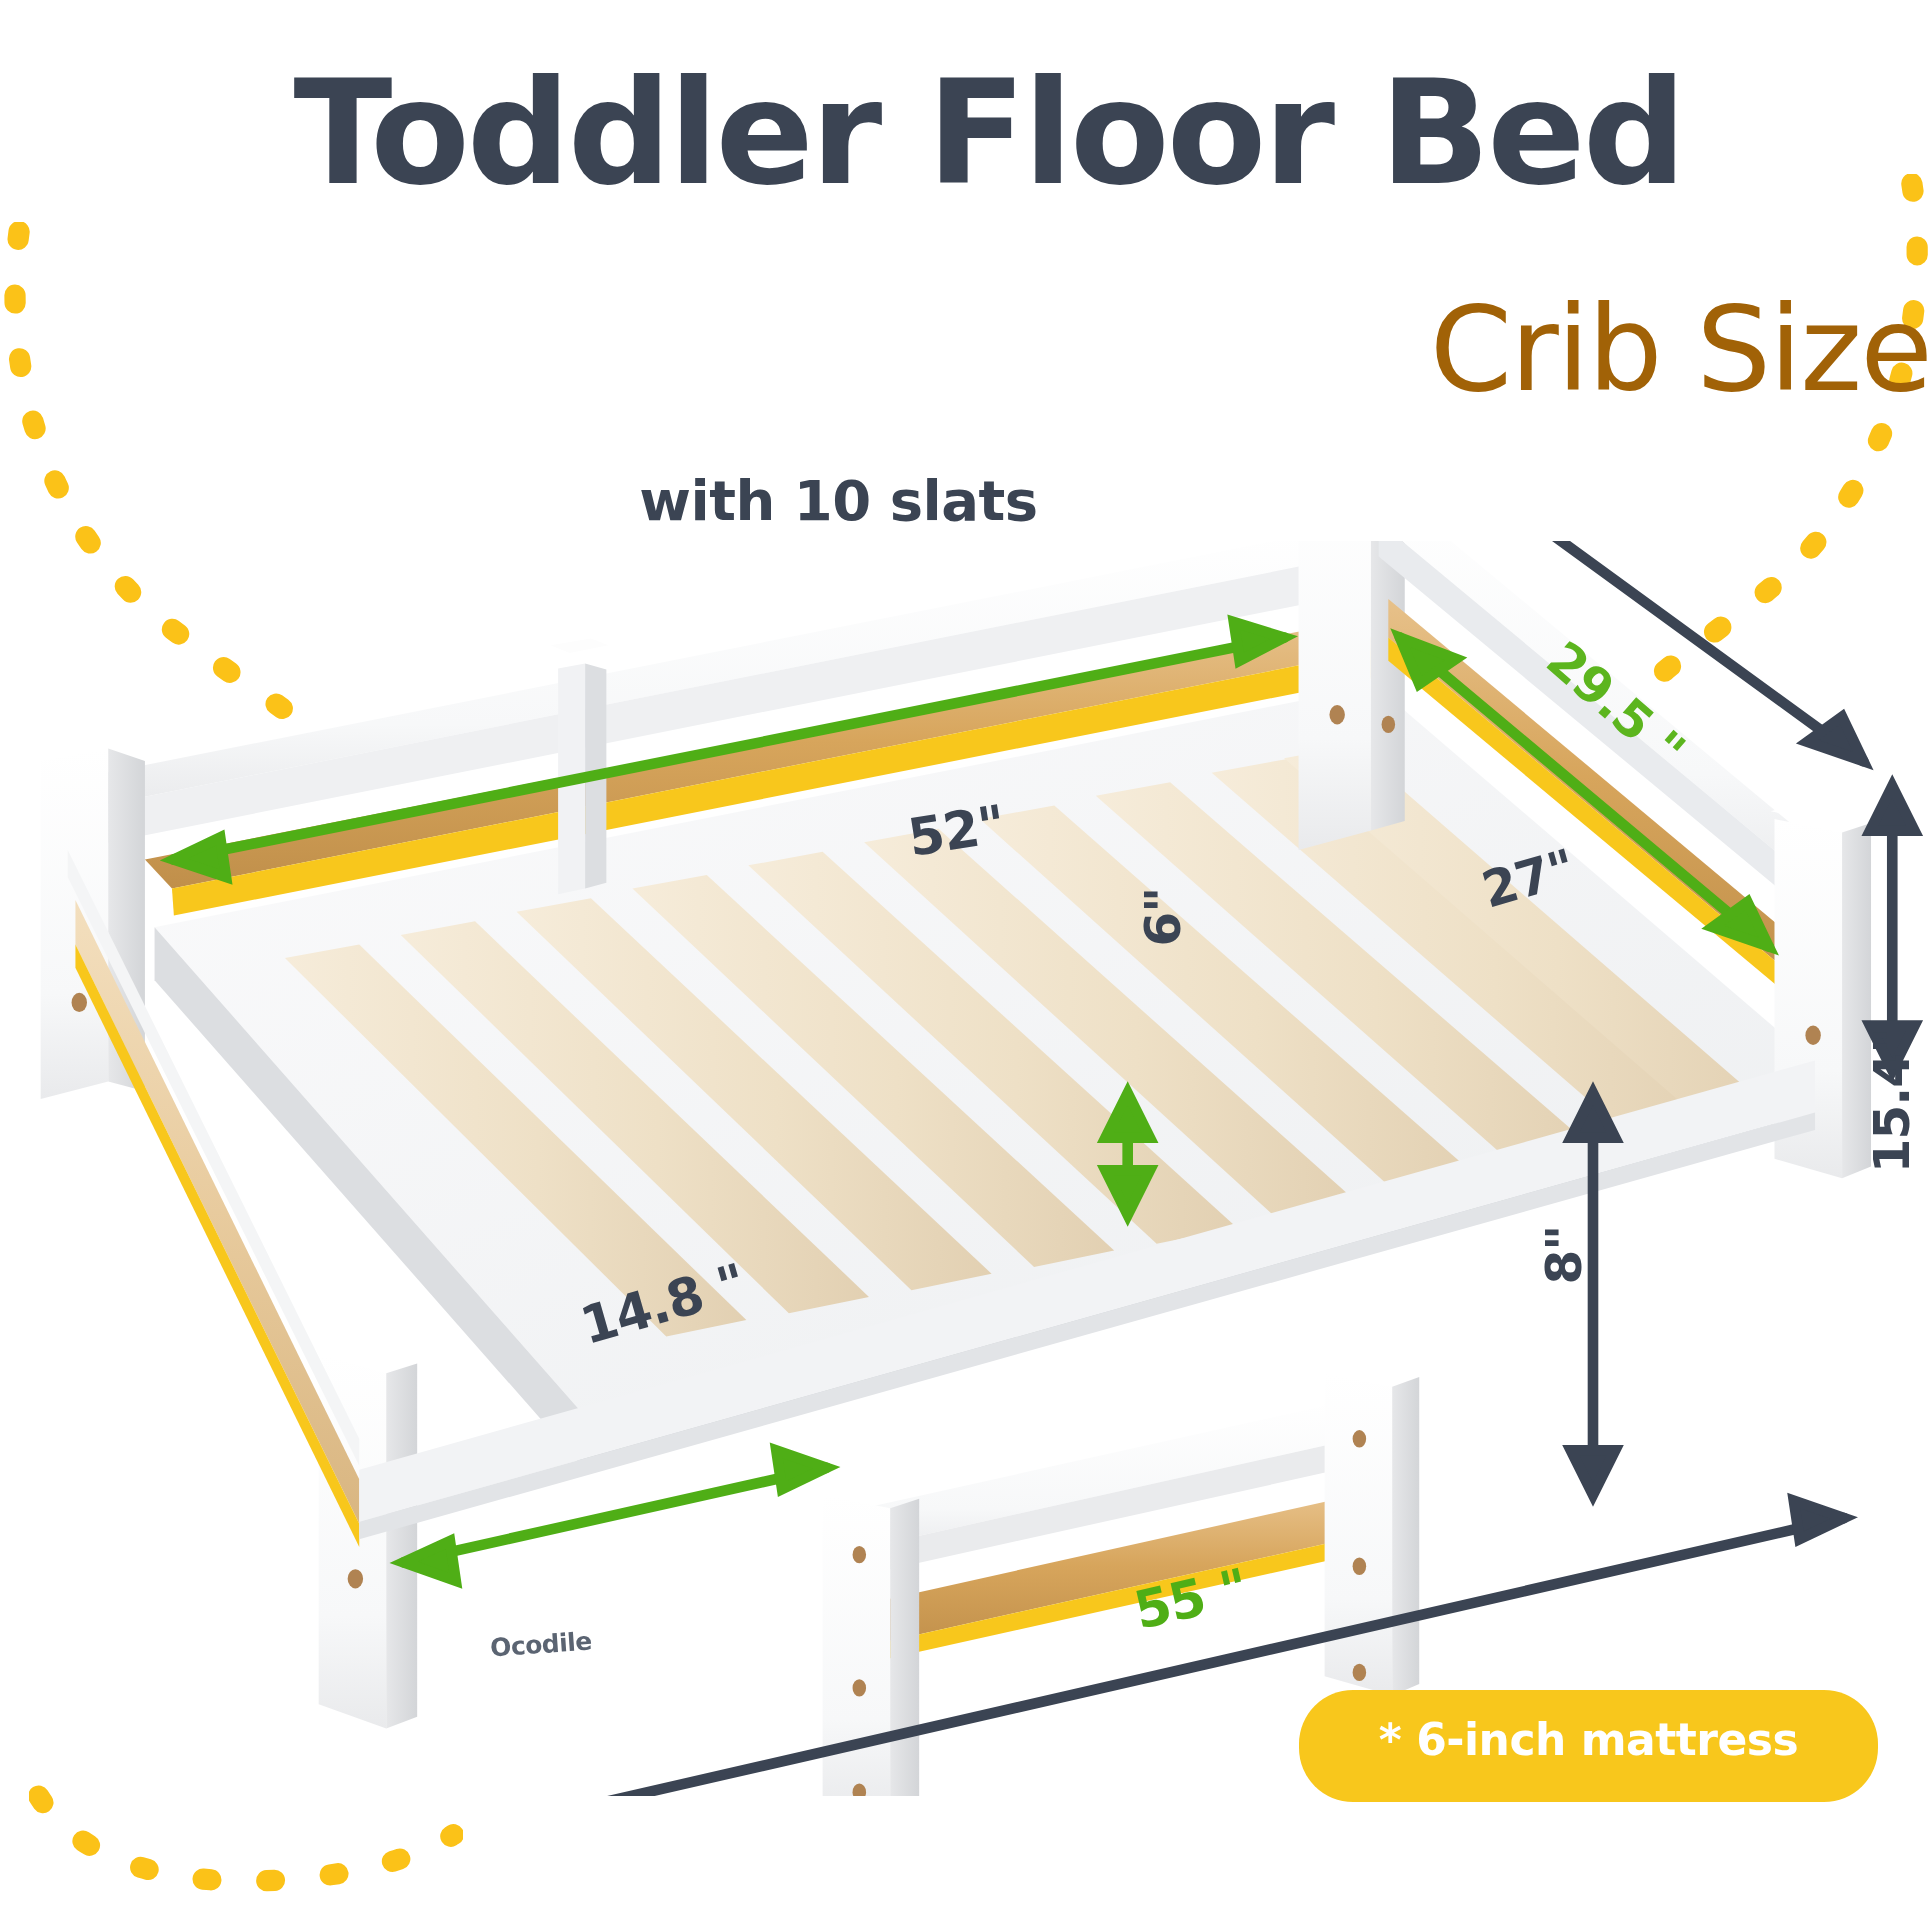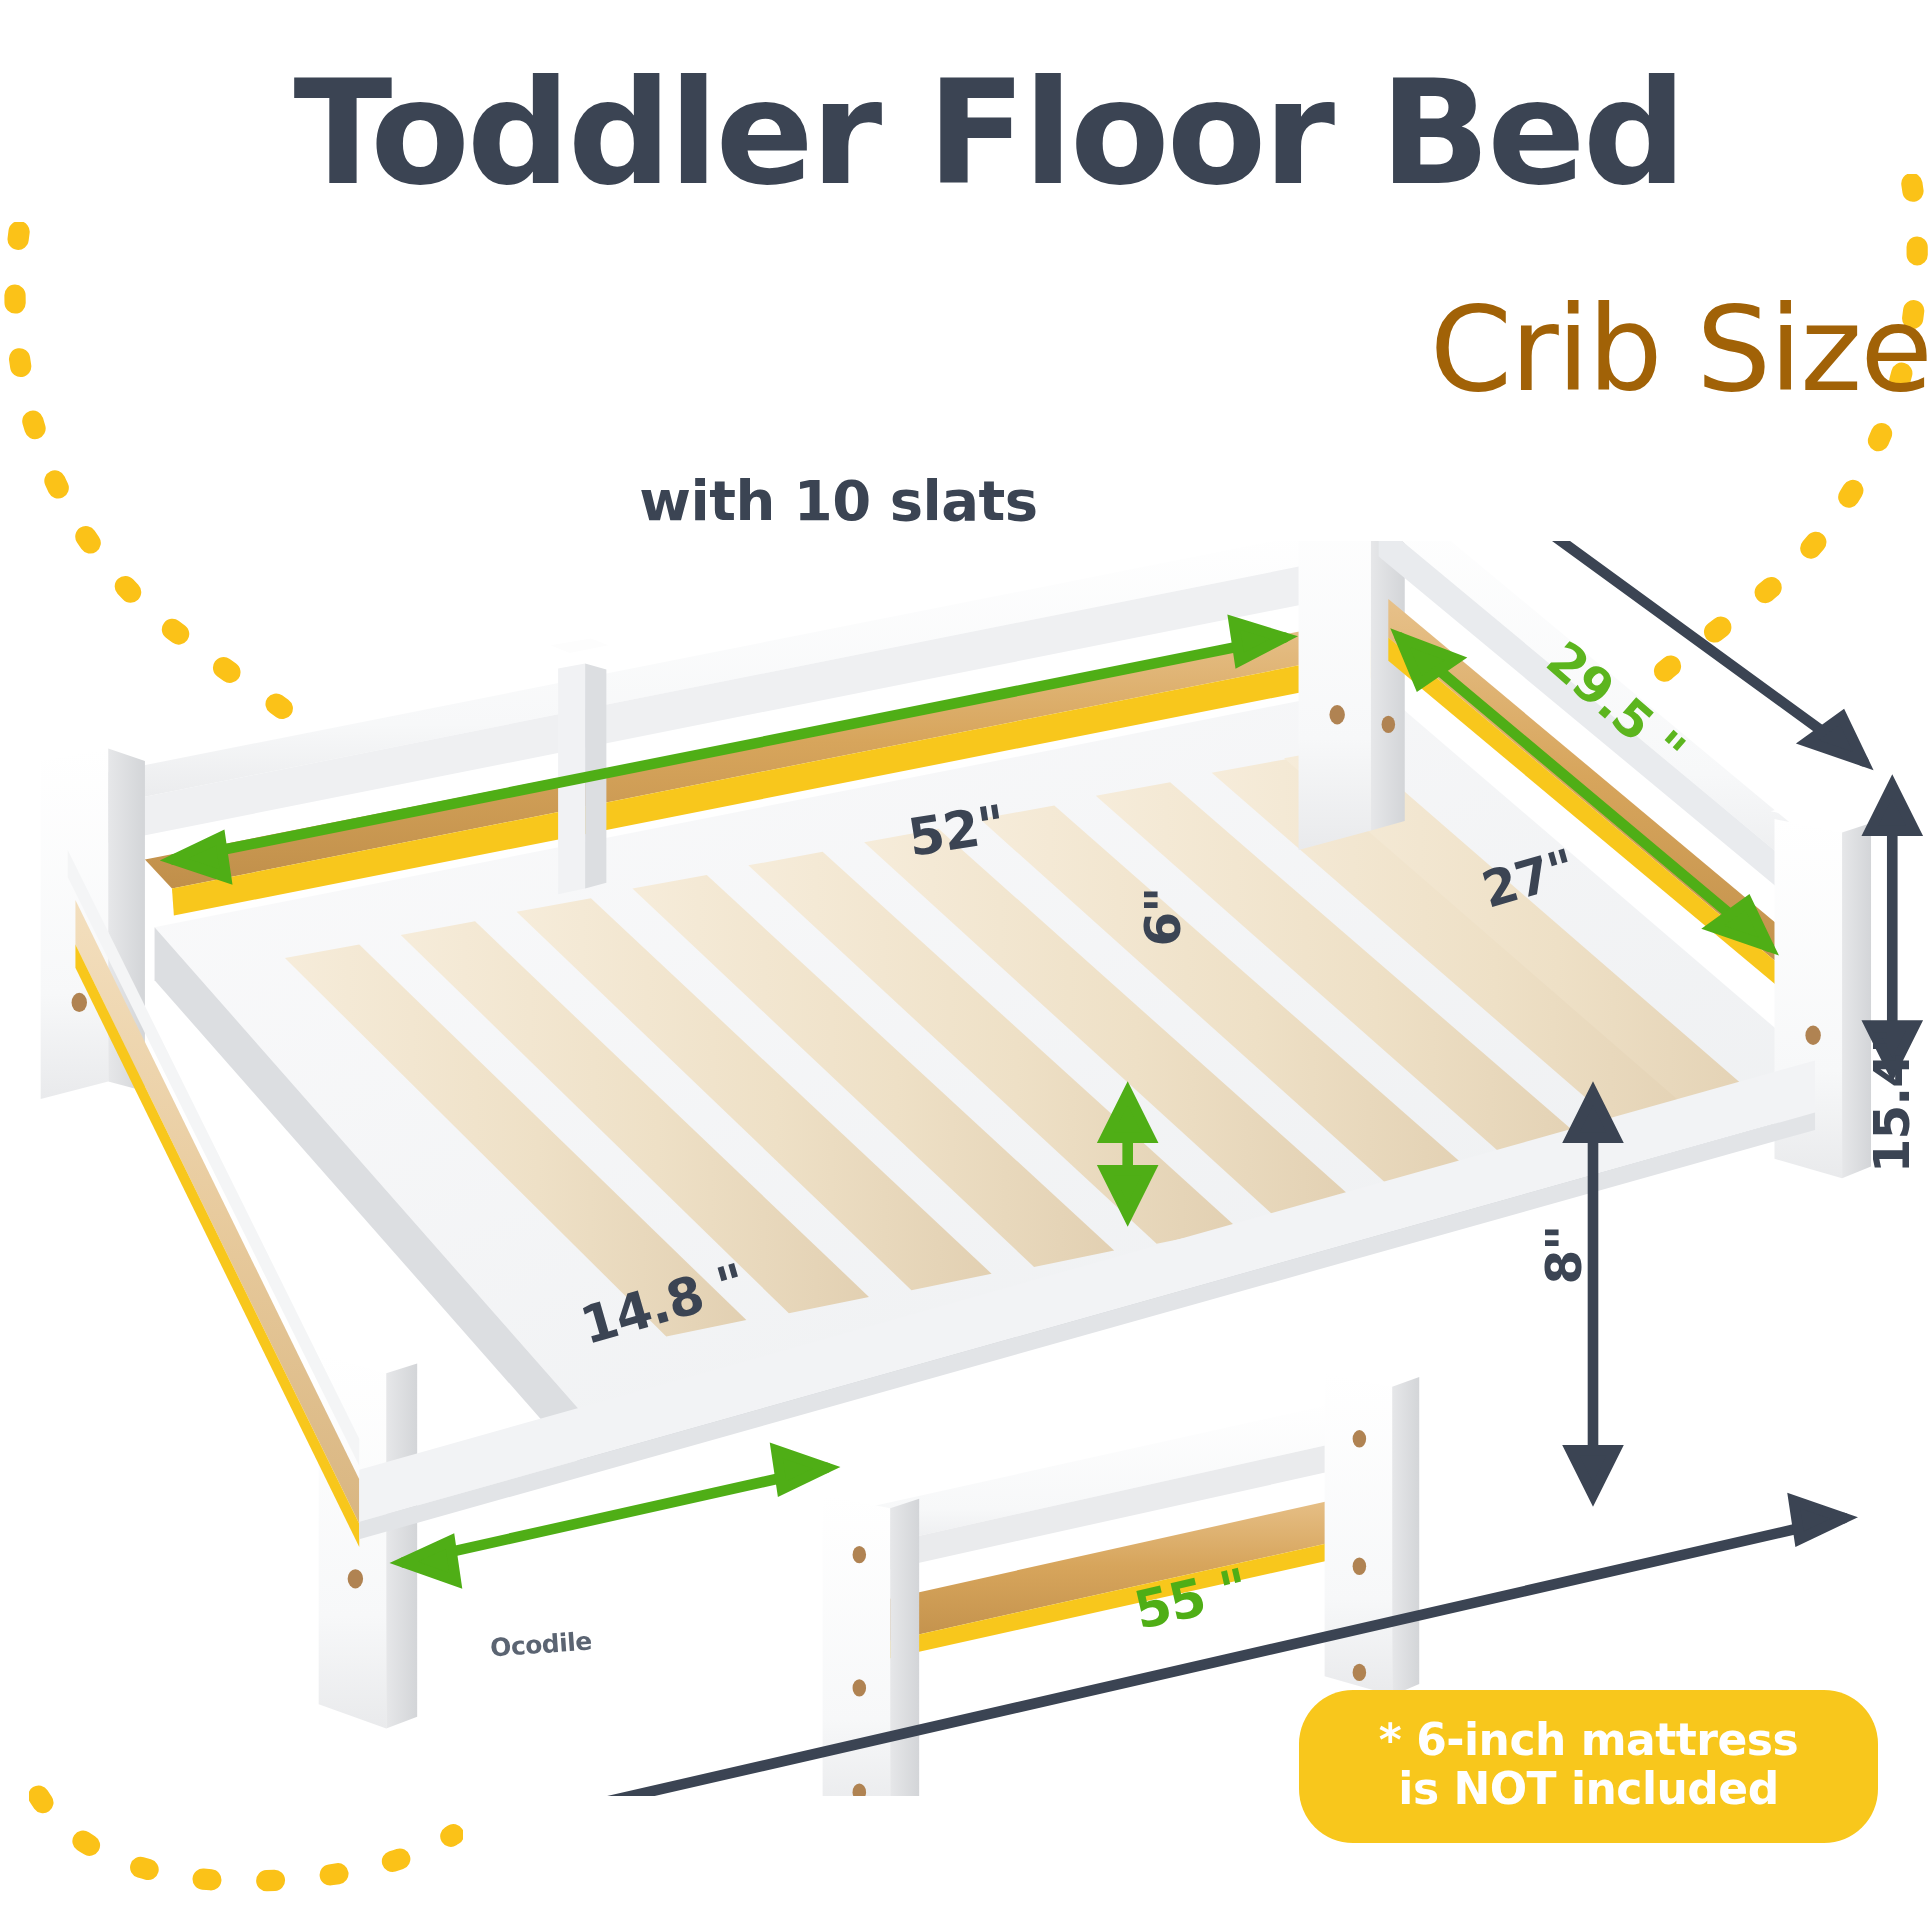--- a/index.html
+++ b/index.html
@@ -70,21 +70,21 @@
   
   #brand {
     position:absolute; left:490px; top:1630px;
     font-size:25px; font-weight:bold; color:#5b6472;
     transform:rotate(-4deg); letter-spacing:-0.5px;
   }
 
   
   #badge {
     position:absolute; left:1299px; top:1690px;
-    width:579px; padding:25px 33px 29px 33px;
+    width:579px; padding:25px 33px 38px 33px;
     background:#f8c71c;
     border-radius:54px;
     color:#ffffff;
     font-size:44px; font-weight:bold; line-height:1.12;
     text-align:center;
     letter-spacing:-0.5px;
   }
   #badge .star { font-size:44px; }
 </style>
 </head>
@@ -301,17 +301,16 @@
   <div class="dim navy" id="lbl-148">14.8 "</div>
   <div class="dim navy" id="lbl-154">15.4"</div>
   <div class="dim navy" id="lbl-8">8"</div>
   <div class="dim green" id="lbl-55">55 "</div>
 
   <div id="brand">Ocodile</div>
 
   <div id="badge">
     <span class="star">*</span>
     <span>6-inch mattress</span><br>
-    <span>is NOT included</span>
   </div>
 
 </div>
 
 
 </body></html>

